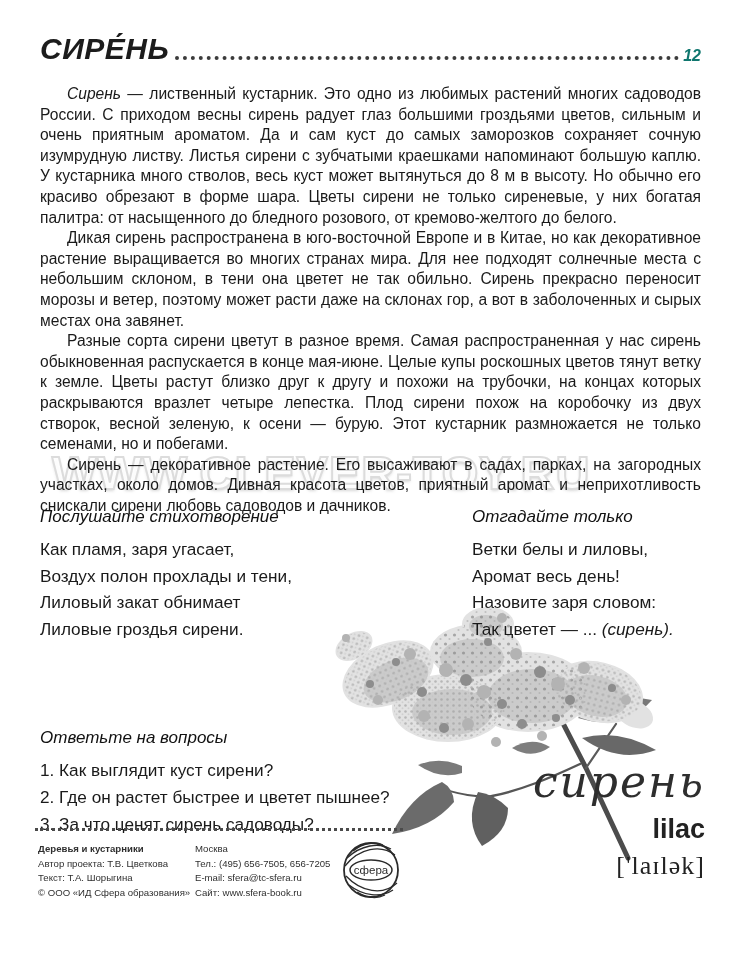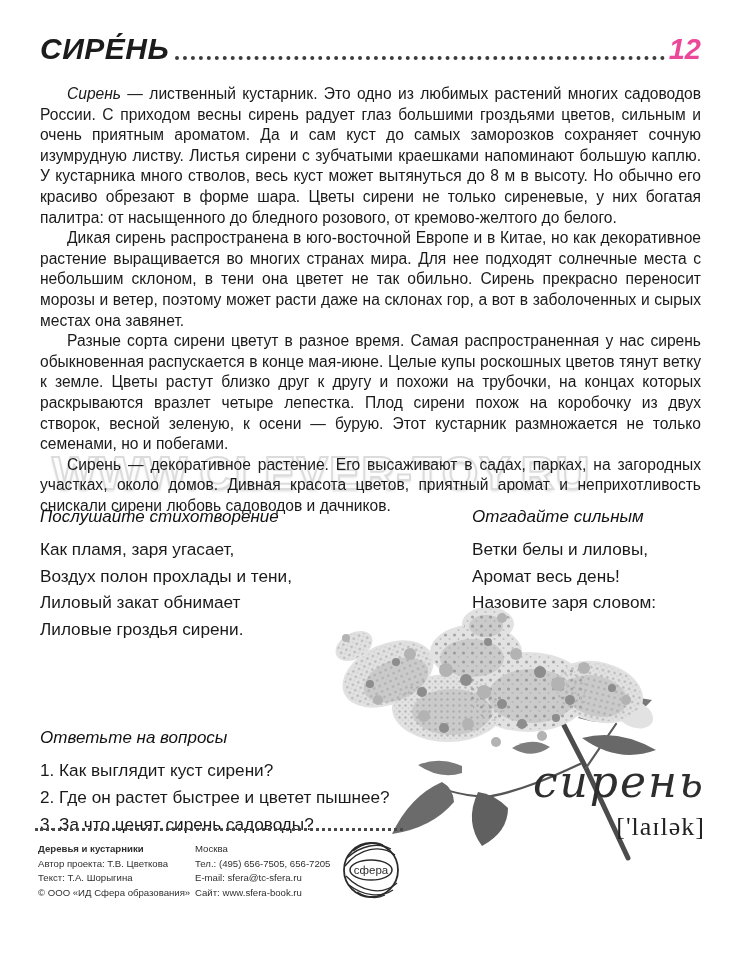--- a/index.html
+++ b/index.html
@@ -14,21 +14,21 @@
     display:flex;align-items:flex-end;
   }
   .header .title{
     font-size:30px;font-weight:bold;font-style:italic;letter-spacing:.5px;
     color:#1c1c1c;white-space:nowrap;line-height:1;
   }
   .header .leader{
     flex:1;border-bottom:4px dotted #3c3c3c;margin:0 4px 4px 6px;height:1px;
   }
   .header .pagenum{
-    font-size:29px;font-weight:bold;font-style:italic;color:#ec4899;line-height:1;
+    font-size:16px;font-weight:bold;font-style:italic;color:#0f766e;line-height:1;
   }
   
   .watermark{
     position:absolute;left:52px;top:445px;width:660px;z-index:0;
     font-size:47px;font-weight:bold;letter-spacing:1px;white-space:nowrap;
     color:rgba(255,255,255,.92);
     -webkit-text-stroke:2px #dcdcdc;
     text-shadow:0 2px 3px rgba(120,120,120,.28);
     user-select:none;
   }
@@ -103,24 +103,25 @@
 
   <div class="poem">
     <div class="colhead">Послушайте стихотворение</div>
     <div class="verse">Как пламя, заря угасает,</div>
     <div class="verse">Воздух полон прохлады и тени,</div>
     <div class="verse">Лиловый закат обнимает</div>
     <div class="verse">Лиловые гроздья сирени.</div>
   </div>
 
   <div class="riddle">
-    <div class="colhead">Отгадайте сильным</div>
+    <div class="colhead">Отгадайте только</div>
     <div class="verse">Ветки белы и лиловы,</div>
     <div class="verse">Аромат весь день!</div>
     <div class="verse">Назовите заря словом:</div>
+    <div class="verse"><span>Так цветет — ... </span><span class="it">(сирень).</span></div>
   </div>
 
   <div class="questions">
     <div class="colhead">Ответьте на вопросы</div>
     <div class="q">1. Как выглядит куст сирени?</div>
     <div class="q">2. Где он растет быстрее и цветет пышнее?</div>
     <div class="q">3. За что ценят сирень садоводы?</div>
   </div>
 
   <svg class="lilac" width="345" height="268" viewBox="0 0 345 268">
@@ -204,20 +205,21 @@
       <circle cx="300" cy="104" r="5"></circle>
         <circle cx="20" cy="42" r="4"></circle>
         <circle cx="52" cy="104" r="5"></circle>
       <circle cx="216" cy="140" r="5"></circle>
         <circle cx="170" cy="146" r="5"></circle>
     </g>
   </svg>
 
   <div class="vocab">
     <div class="script">сирень</div>
+    <div class="eng">lilac</div>
     <div class="ipa">['laɪlək]</div>
   </div>
 
   <div class="footer-rule"></div>
   <div class="footer">
     <div class="fcol1">
       <div class="ftitle">Деревья и кустарники</div>
       <div>Автор проекта: Т.В. Цветкова</div>
       <div>Текст: Т.А. Шорыгина</div>
       <div>© ООО «ИД Сфера образования»</div>

